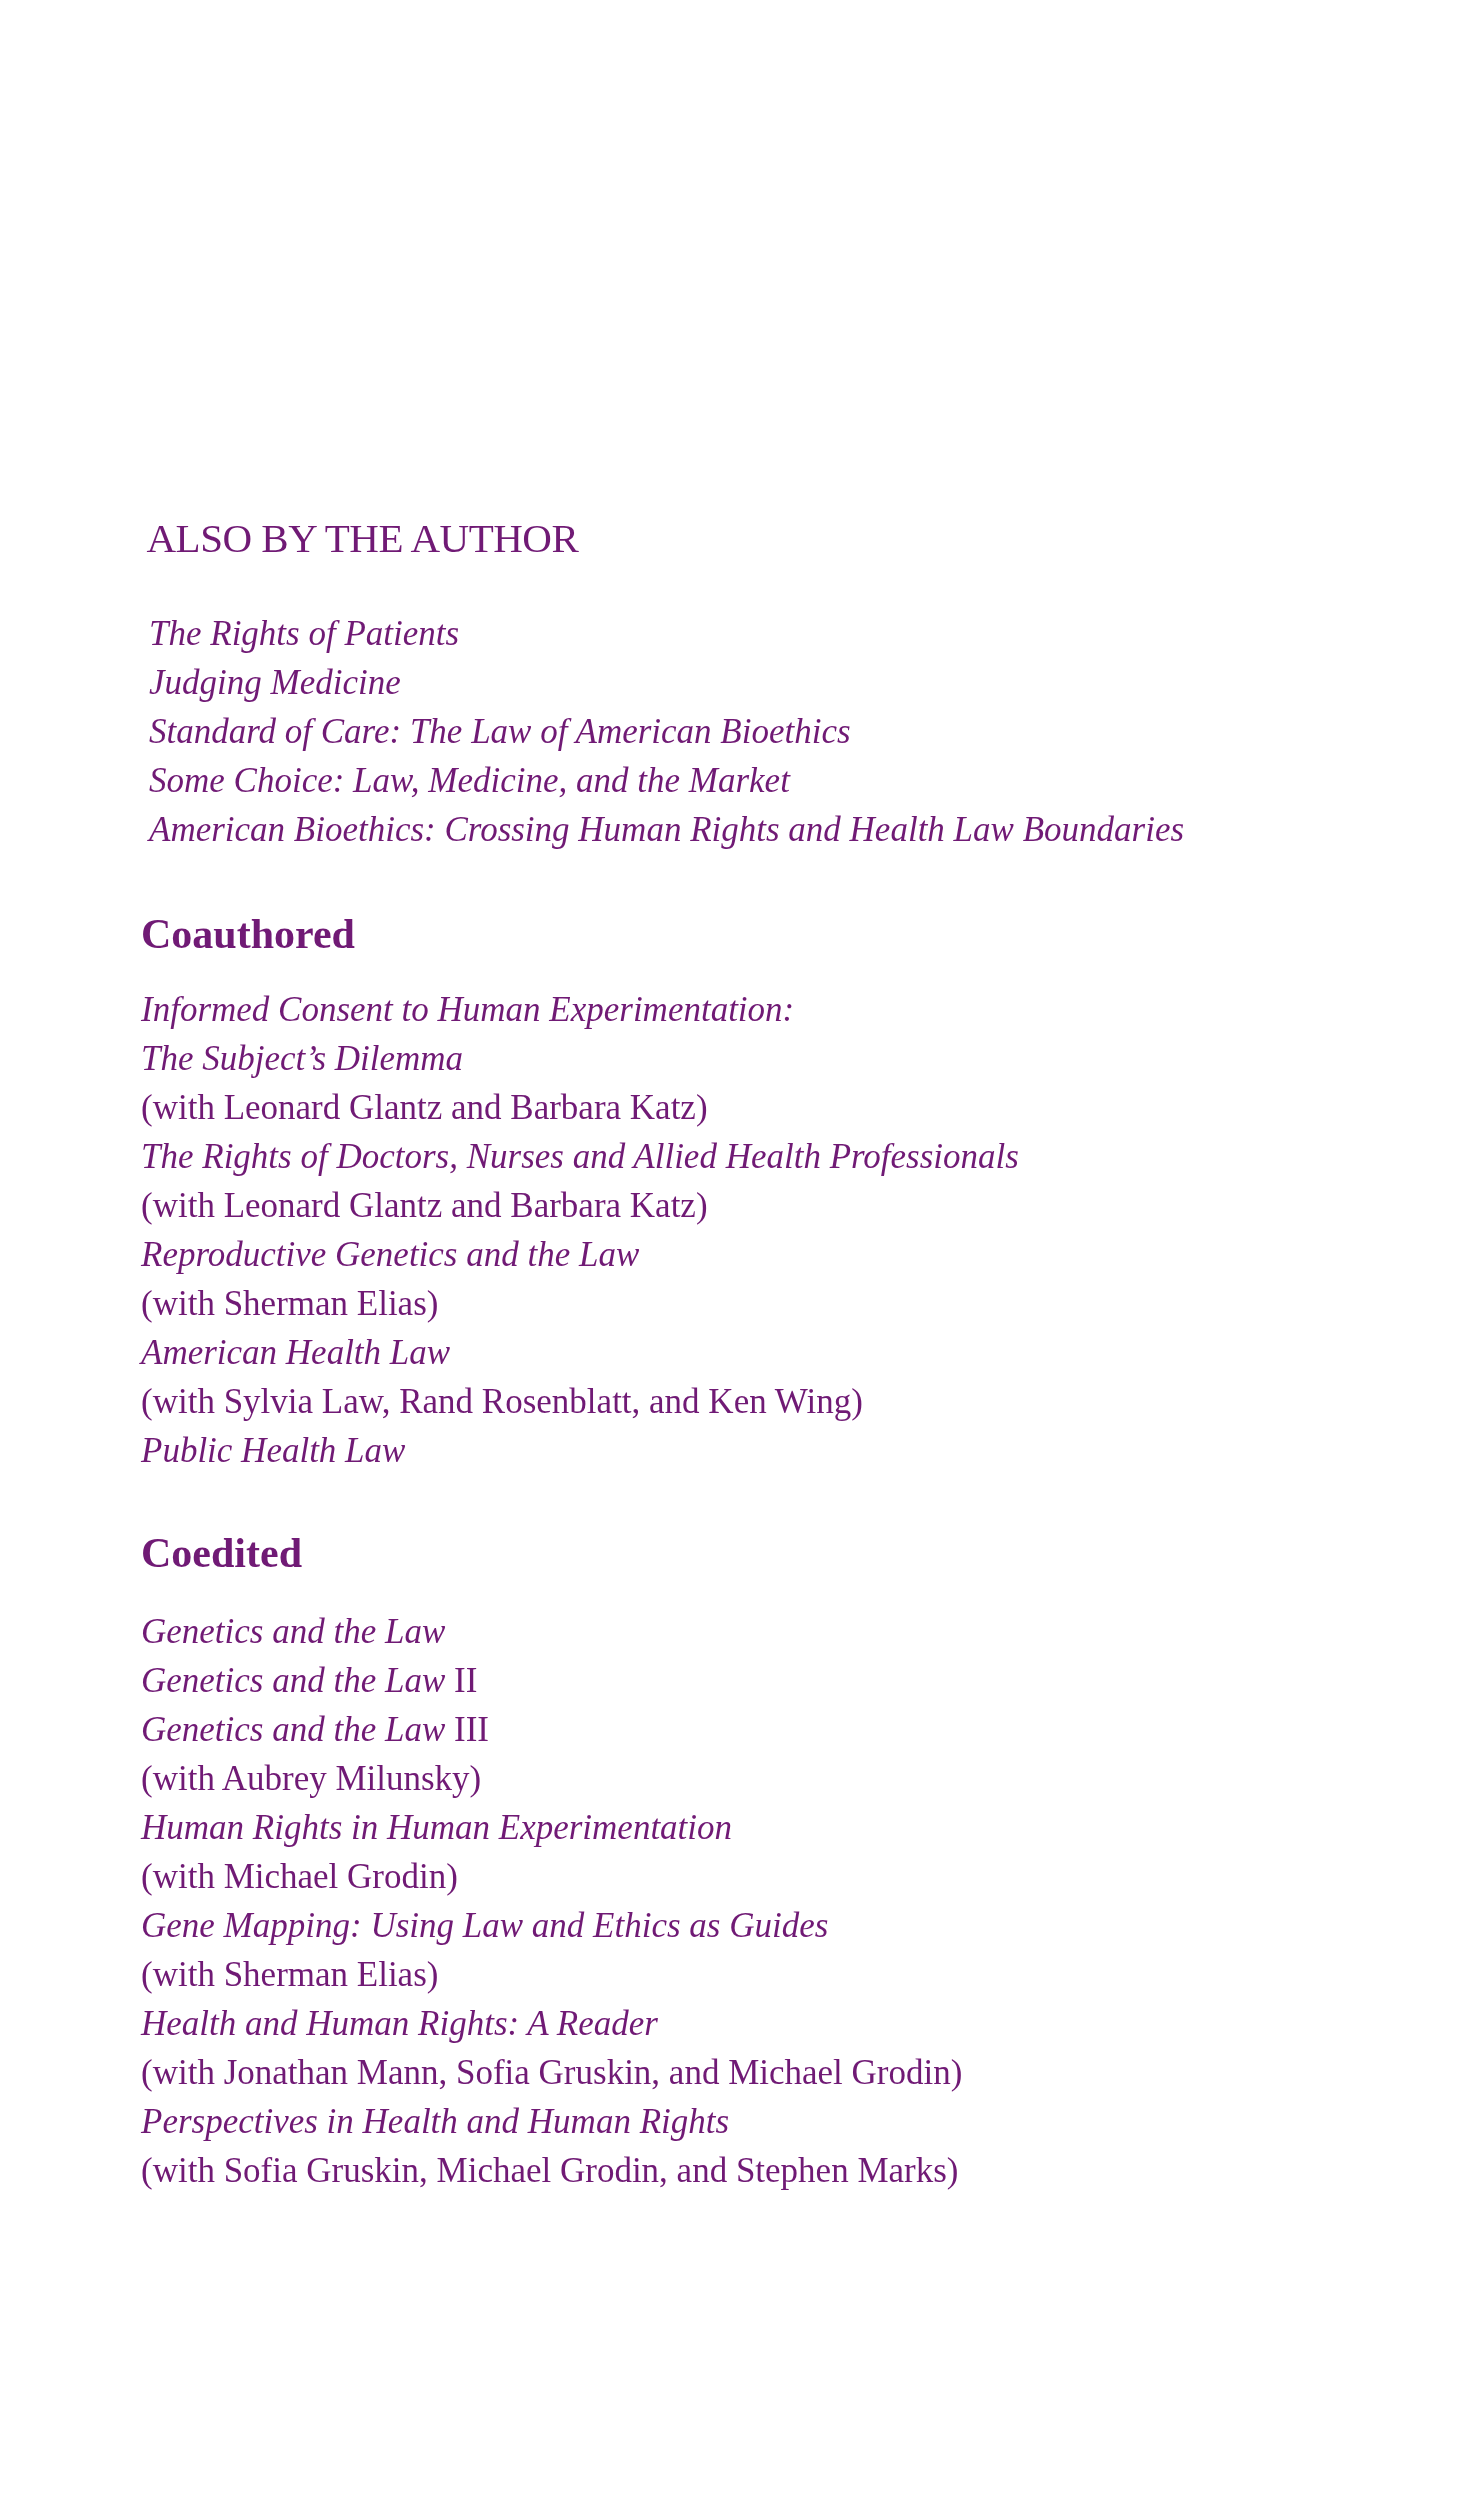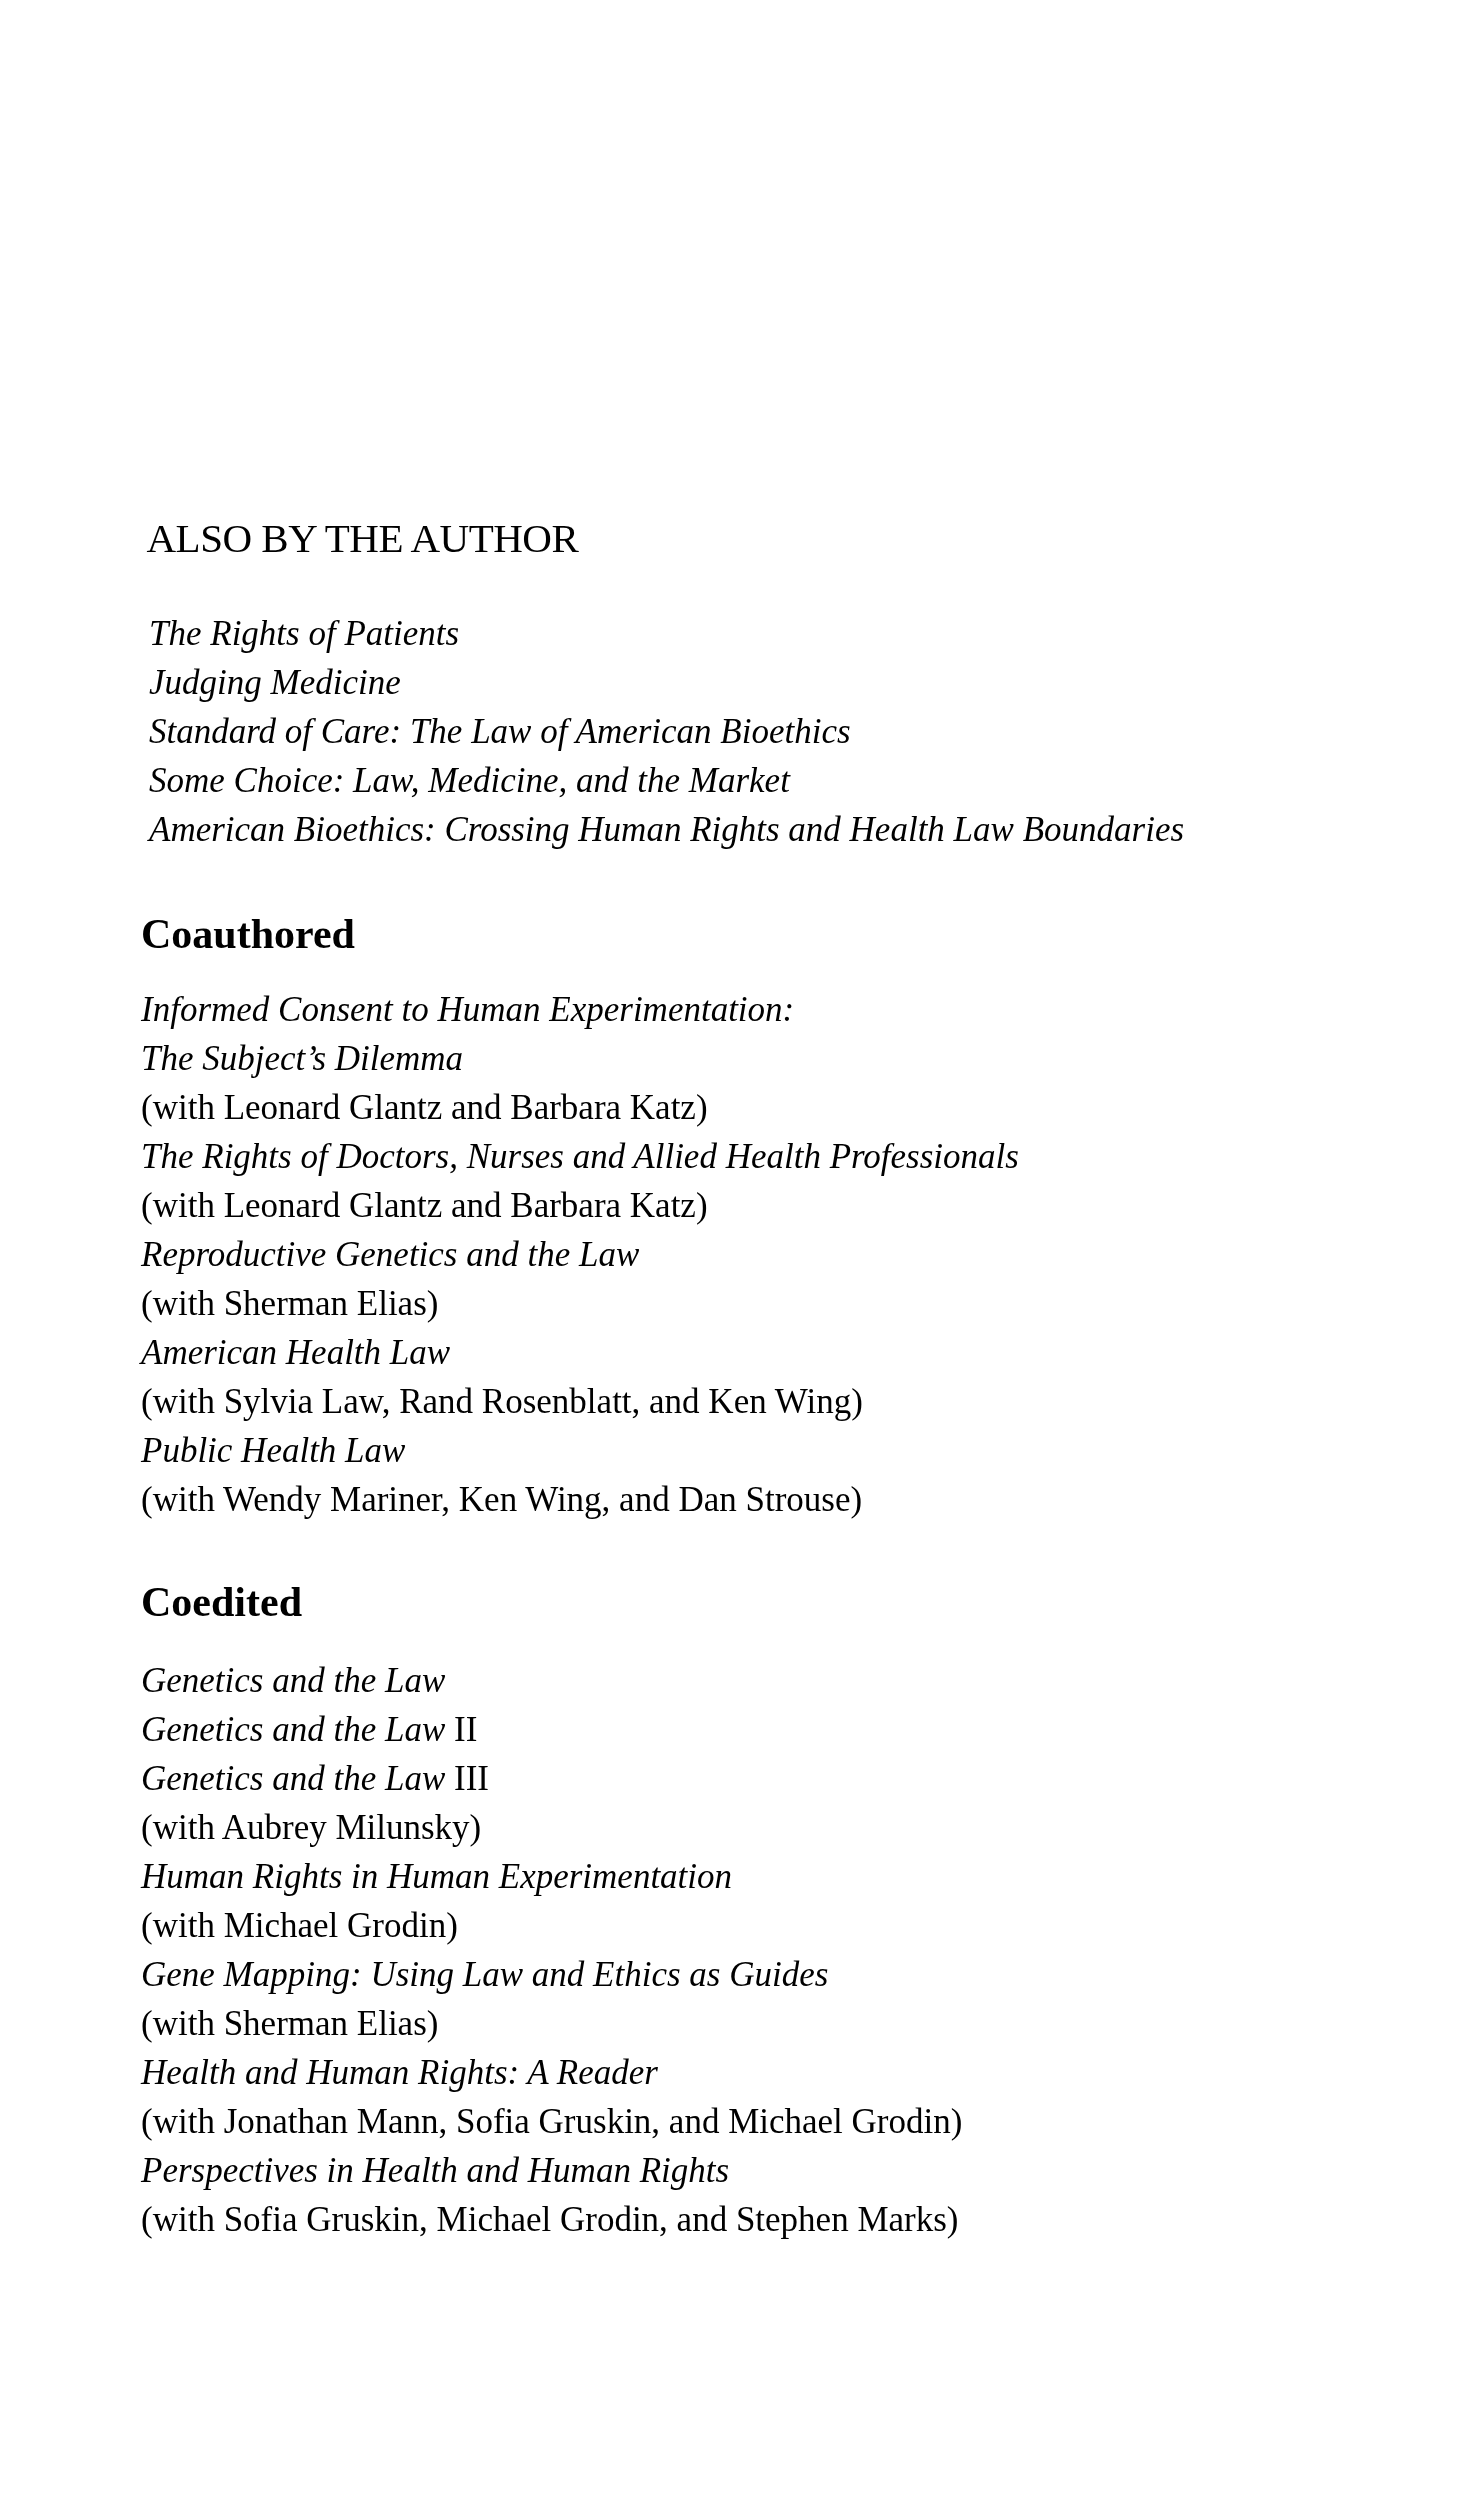--- a/index.html
+++ b/index.html
@@ -7,21 +7,21 @@
     padding: 0;
     background: #ffffff;
   }
   .page {
     position: relative;
     width: 1458px;
     height: 2512px;
     background: #ffffff;
     overflow: hidden;
     font-family: "Liberation Serif", serif;
-    color: #000000;
+    color: #701a75;
     -webkit-font-smoothing: antialiased;
   }
   .content {
     position: absolute;
     left: 141px;
     top: 0;
     padding-top: 514px;
   }
   .book-title {
     font-size: 41px;
@@ -71,21 +71,20 @@
       <div class="line"><span class="t">Informed Consent to Human Experimentation:</span><span class="r"></span></div>
       <div class="line"><span class="t">The Subject’s Dilemma</span><span class="r"></span></div>
       <div class="line"><span class="t"></span><span class="r">(with Leonard Glantz and Barbara Katz)</span></div>
       <div class="line"><span class="t">The Rights of Doctors, Nurses and Allied Health Professionals</span><span class="r"></span></div>
       <div class="line"><span class="t"></span><span class="r">(with Leonard Glantz and Barbara Katz)</span></div>
       <div class="line"><span class="t">Reproductive Genetics and the Law</span><span class="r"></span></div>
       <div class="line"><span class="t"></span><span class="r">(with Sherman Elias)</span></div>
       <div class="line"><span class="t">American Health Law</span><span class="r"></span></div>
       <div class="line"><span class="t"></span><span class="r">(with Sylvia Law, Rand Rosenblatt, and Ken Wing)</span></div>
       <div class="line"><span class="t">Public Health Law</span><span class="r"></span></div>
-      <div class="line"><span class="t"></span><span class="r">(with Wendy Mariner, Ken Wing, and Dan Strouse)</span></div>
     </div>
 
     <div class="section-heading heading-coedited">Coedited</div>
 
     <div class="list-3">
       <div class="line"><span class="t">Genetics and the Law</span><span class="r"></span></div>
       <div class="line"><span class="t">Genetics and the Law</span><span class="r"> II</span></div>
       <div class="line"><span class="t">Genetics and the Law</span><span class="r"> III</span></div>
       <div class="line"><span class="t"></span><span class="r">(with Aubrey Milunsky)</span></div>
       <div class="line"><span class="t">Human Rights in Human Experimentation</span><span class="r"></span></div>

